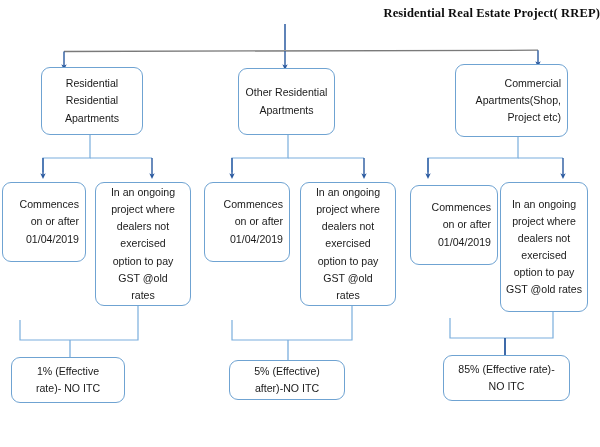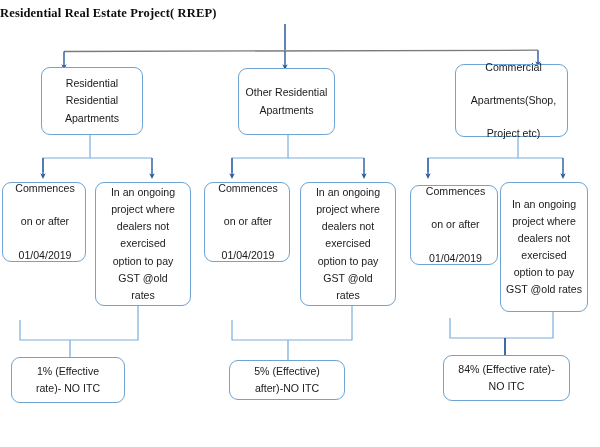--- a/index.html
+++ b/index.html
@@ -20,21 +20,21 @@
     left: 0; top: 0;
     width: 600px;
     height: 447px;
     pointer-events: none;
   }
   .title {
     position: absolute;
     left: 0;
     top: 6px;
     width: 600px;
-    text-align: left;
+    text-align: right;
     font-family: "Liberation Serif", serif;
     font-weight: bold;
     font-size: 12.5px;
     color: #0d0d0d;
     letter-spacing: 0.15px;
   }
   .node {
     position: absolute;
     box-sizing: border-box;
     border: 1px solid #6fa3d2;
@@ -43,21 +43,21 @@
     color: #1a1a1a;
     font-size: 10.6px;
     line-height: 1.62;
     display: flex;
     flex-direction: column;
     justify-content: center;
     padding: 2px 6px;
     z-index: 2;
   }
   .node.ctr { align-items: center; text-align: center; }
-  .node.lft { align-items: center; text-align: left; gap: 16px; }
+  .node.lft { align-items: flex-end; text-align: left; }
   .node .ln { display: block; white-space: nowrap; }
 </style>
 </head>
 <body>
 
 <div id="canvas">
 
   <svg id="wires" viewBox="0 0 600 447" xmlns="http://www.w3.org/2000/svg">
     <defs>
       <marker id="ah" markerWidth="7" markerHeight="7" refX="3.2" refY="3.1" orient="auto" markerUnits="userSpaceOnUse">
@@ -187,17 +187,17 @@
     <span class="ln">1% (Effective</span>
     <span class="ln">rate)- NO ITC</span>
   </div>
 
   <div class="node ctr" style="left:229px; top:360px; width:116px; height:40px;">
     <span class="ln">5% (Effective)</span>
     <span class="ln">after)-NO ITC</span>
   </div>
 
   <div class="node ctr" style="left:443px; top:355px; width:127px; height:46px;">
-    <span class="ln">84% (Effective rate)-</span>
+    <span class="ln">85% (Effective rate)-</span>
     <span class="ln">NO ITC</span>
   </div>
 
 </div>
 
 </body></html>

